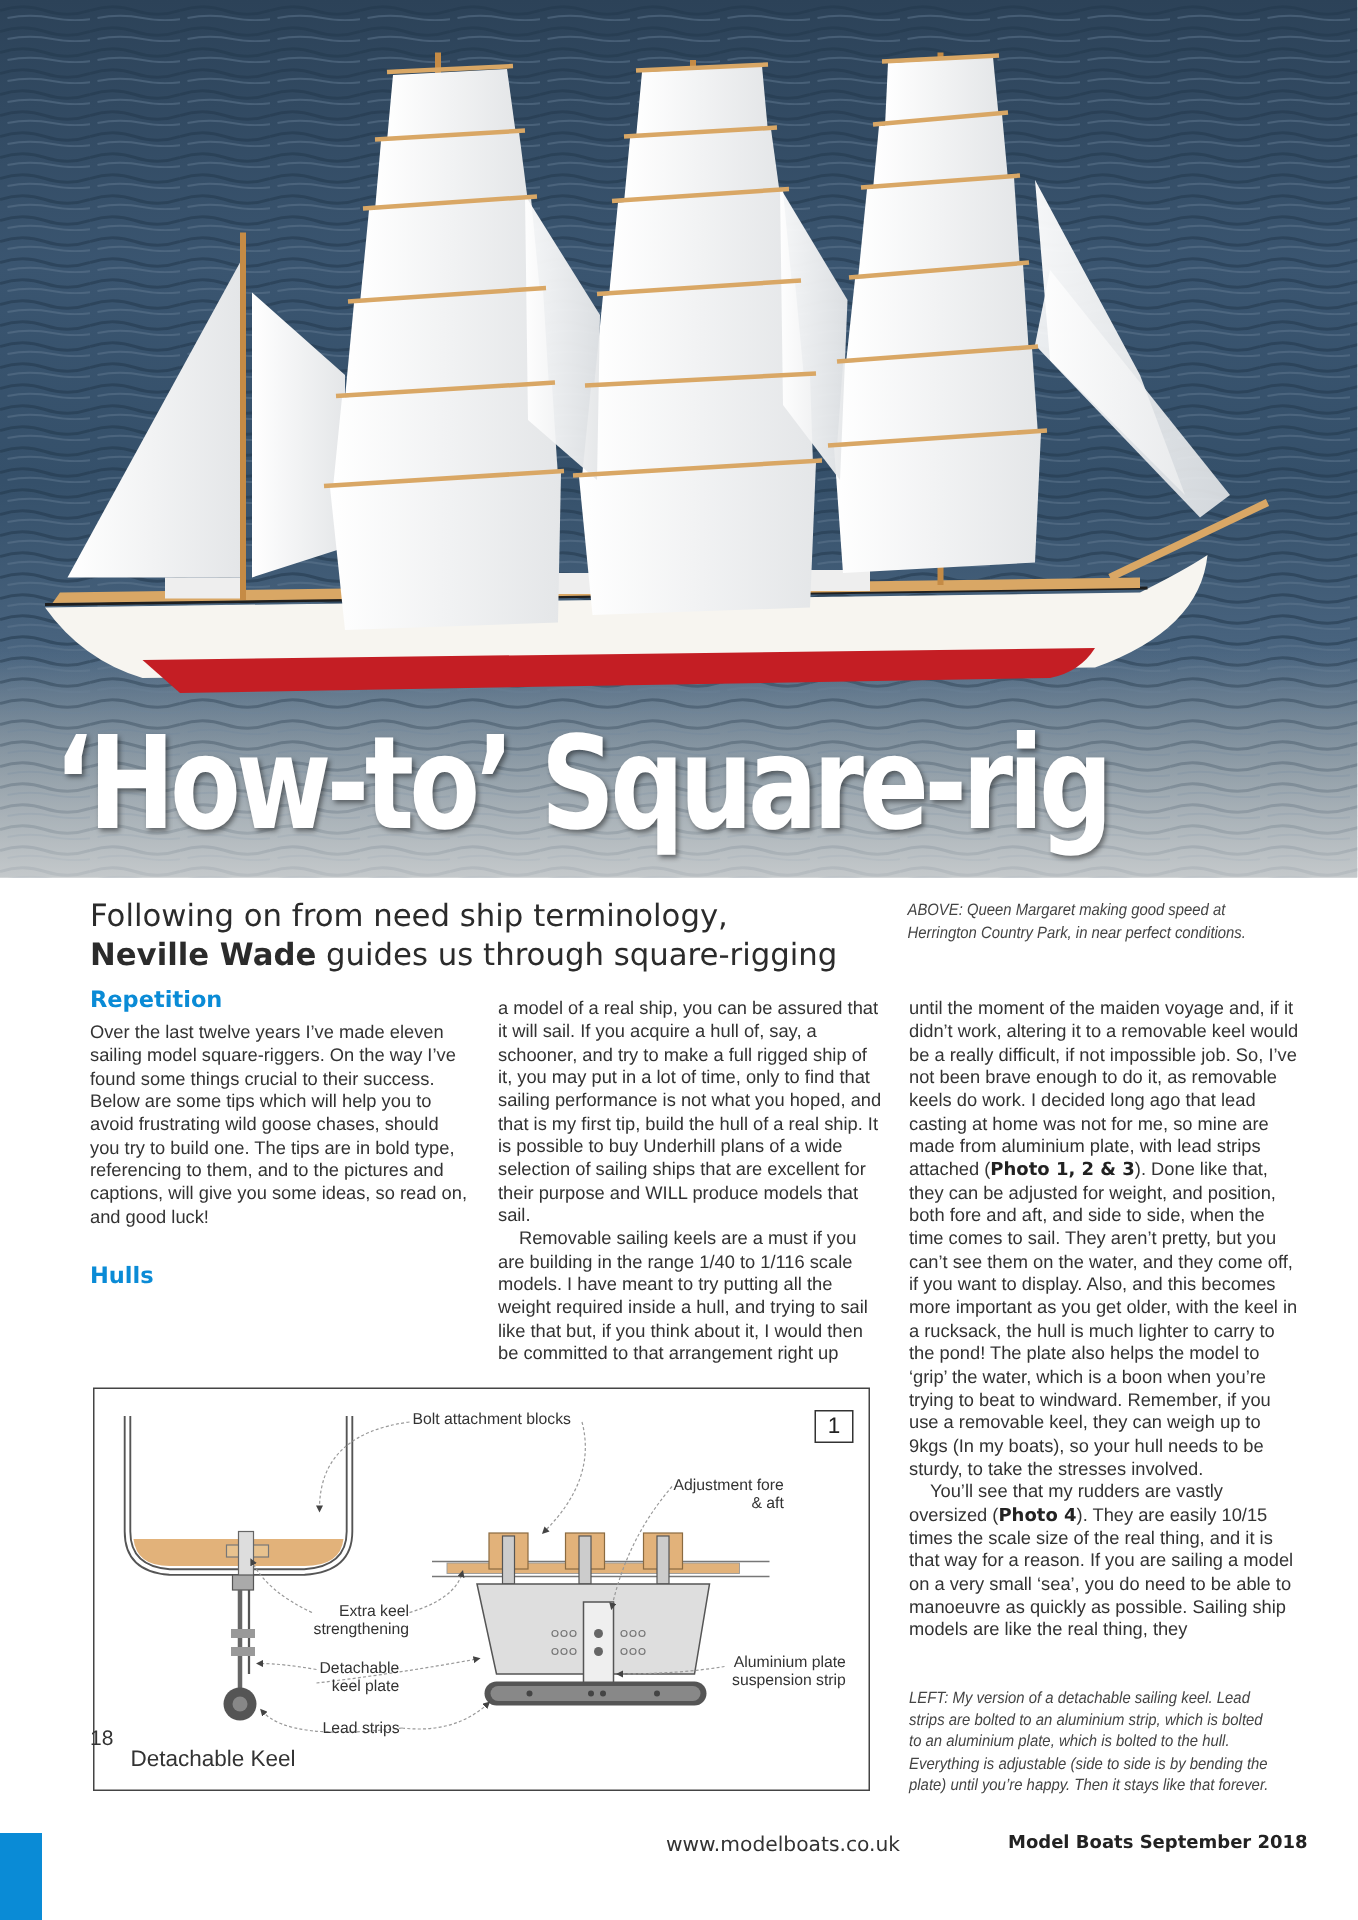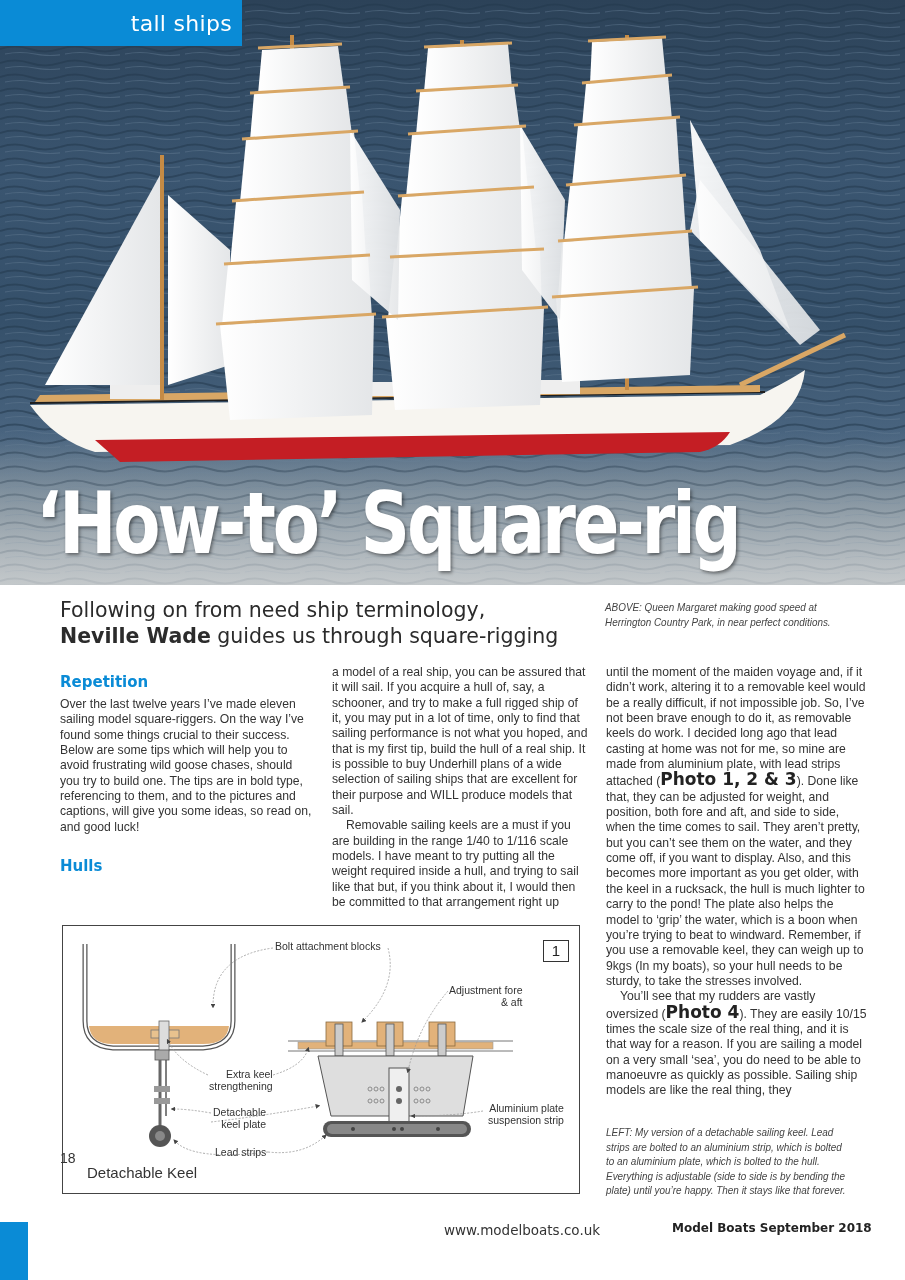--- a/index.html
+++ b/index.html
@@ -19,28 +19,28 @@
       text-shadow: 2px 2px 4px rgba(0,0,0,0.45); line-height: 110px; }
 
     
     .standfirst { position: absolute; left: 60px; top: 597px; width: 520px; font-size: 20.5px; line-height: 26px; color: #2b2b2b; }
     .standfirst b { font-weight: bold; }
     .caption-above { position: absolute; left: 605px; top: 600px; width: 280px; font-family: "Liberation Sans", sans-serif;
       font-style: italic; font-size: 11px; line-height: 15px; color: #444; transform: scaleX(0.9); transform-origin: left top; }
 
     
     .col { position: absolute; font-family: "Liberation Sans", sans-serif; font-size: 12.2px; line-height: 15.35px; color: #333; }
-    .col1 { left: 60px; top: 657px; width: 255px; margin-top: 16px; }
+    .col1 { left: 60px; top: 657px; width: 255px; }
     .col2 { left: 332px; top: 665px; width: 258px; }
     .col3 { left: 606px; top: 665px; width: 262px; }
     .col p { margin: 0; }
     .col p.indent { text-indent: 14px; }
     .subhead { font-family: "DejaVu Sans", sans-serif; font-weight: bold; color: #0a8bd6; font-size: 15px; line-height: 18px; margin-bottom: 6px; }
     .subhead.gap { margin-top: 22px; }
-    .col b { font-family: "DejaVu Sans", sans-serif; font-weight: bold; font-size: 17px; color: #222; text-align: center; }
+    .col b { font-family: "DejaVu Sans", sans-serif; font-weight: bold; font-size: 12px; color: #222; text-align: center; }
 
     .caption-left { position: absolute; left: 606px; top: 1125px; width: 262px; font-family: "Liberation Sans", sans-serif;
       font-style: italic; font-size: 10.8px; line-height: 14.5px; color: #444; transform: scaleX(0.92); transform-origin: left top; }
 
     
     .diagram { position: absolute; left: 62px; top: 925px; width: 518px; height: 269px; border: 1.5px solid #444; background: #fff; }
     .diagram svg { position: absolute; left: 0; top: 0; }
     .diagram .fig-num { position: absolute; left: 480px; top: 14px; width: 26px; height: 22px; border: 1.2px solid #333;
       font-family: "Liberation Sans", sans-serif; font-size: 15px; text-align: center; line-height: 20px; color: #222; background: #fff; }
     .diagram .lbl { position: absolute; font-family: "Liberation Sans", sans-serif; font-size: 10.5px; line-height: 12px; color: #333; text-align: right; white-space: nowrap; }
@@ -135,21 +135,20 @@
       <line x1="390" y1="257" x2="544" y2="249"></line>
         <line x1="382" y1="317" x2="548" y2="307"></line>
       <line x1="588" y1="41" x2="666" y2="37"></line>
         <line x1="582" y1="83" x2="672" y2="75"></line>
       <line x1="574" y1="125" x2="680" y2="117"></line>
         <line x1="566" y1="185" x2="686" y2="175"></line>
       <line x1="558" y1="241" x2="692" y2="231"></line>
         <line x1="552" y1="297" x2="698" y2="287"></line>
     </g>
   </svg>
-  <div class="section-tab">tall ships</div>
   <div class="headline">‘How-to’ Square-rig</div>
 </div>
 
 <div class="standfirst">
   <span>Following on from need ship terminology,</span><br>
   <b>Neville Wade</b><span> guides us through square-rigging</span>
 </div>
 
 <div class="caption-above">ABOVE: Queen Margaret making good speed at Herrington Country Park, in near perfect conditions.</div>
 

